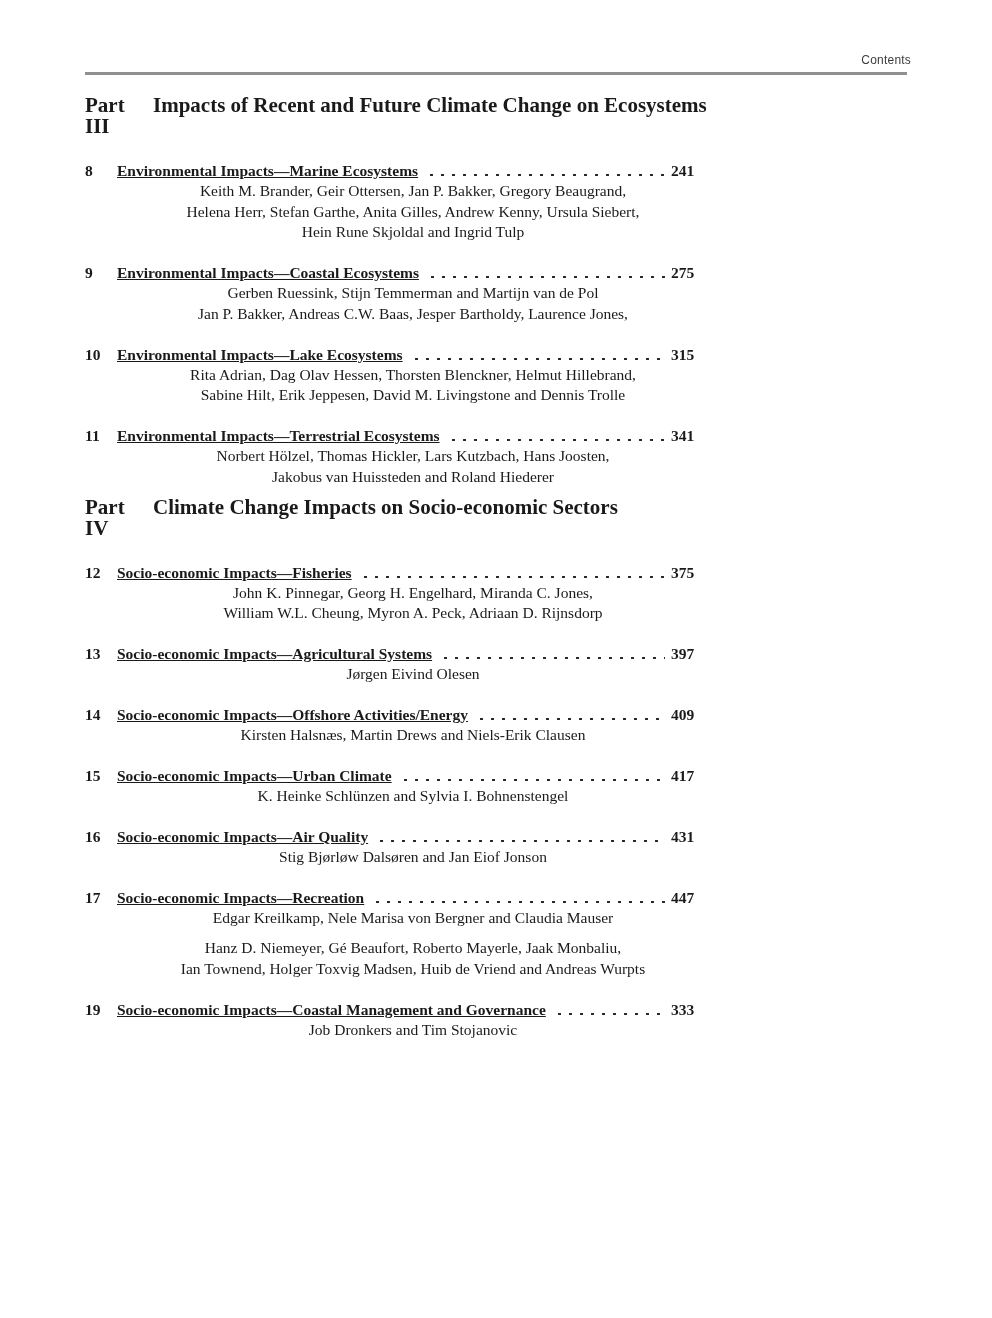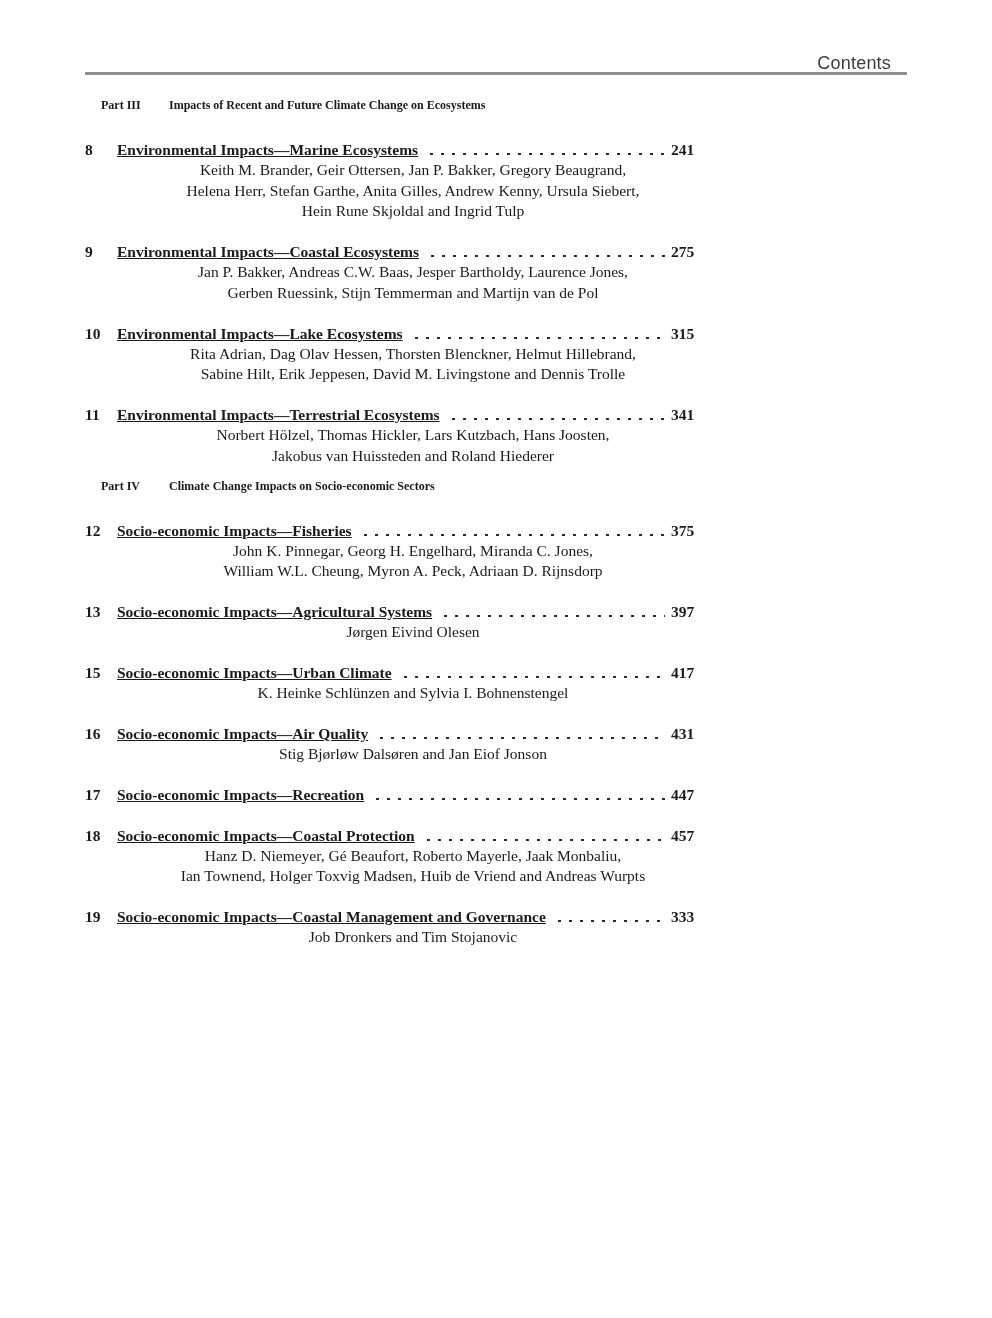--- a/index.html
+++ b/index.html
@@ -9,25 +9,25 @@
     height: 1318px;
     margin: 0 auto;
     background: #ffffff;
     font-family: "Liberation Serif", "DejaVu Serif", serif;
     color: #1a1a1a;
     overflow: hidden;
   }
   .running-header {
     position: absolute;
     top: 53px;
-    left: 69px;
+    left: 89px;
     width: 822px;
     text-align: right;
     font-family: "Liberation Sans", "DejaVu Sans", sans-serif;
-    font-size: 18px;
+    font-size: 12px;
     color: #3c3c3c;
     letter-spacing: 0.2px;
   }
   .header-rule {
     position: absolute;
     top: 72px;
     left: 85px;
     width: 822px;
     height: 3px;
     background: #8f8f8f;
@@ -35,24 +35,23 @@
   .toc {
     position: absolute;
     top: 95px;
     left: 85px;
     width: 624px;
   }
   .part + .part { margin-top: 7px; }
   .part-heading {
     display: flex;
     font-weight: bold;
-    font-size: 12px;
+    font-size: 21px;
     line-height: 21px;
     margin-bottom: 13px;
-    margin-left: 16px;
   }
   .part-label { flex: none; width: 68px; }
   .part-title { flex: 1; }
   .chapter { margin-bottom: 9.5px; }
   .chapter-row {
     display: flex;
     align-items: baseline;
     font-weight: bold;
     font-size: 15.5px;
     line-height: 21px;
@@ -110,22 +109,22 @@
   </div>
 
   <div class="chapter">
     <div class="chapter-row">
       <span class="chapter-number">9</span>
       <span class="chapter-title">Environmental Impacts—Coastal Ecosystems</span>
       <span class="dot-leader"></span>
       <span class="chapter-page">275</span>
     </div>
     <div class="author-lines">
+              <div class="author-line">Gerben Ruessink, Stijn Temmerman and Martijn van de Pol</div>
               <div class="author-line">Jan P. Bakker, Andreas C.W. Baas, Jesper Bartholdy, Laurence Jones,</div>
-              <div class="author-line">Gerben Ruessink, Stijn Temmerman and Martijn van de Pol</div>
             </div>
   </div>
 
   <div class="chapter">
     <div class="chapter-row">
       <span class="chapter-number">10</span>
       <span class="chapter-title">Environmental Impacts—Lake Ecosystems</span>
       <span class="dot-leader"></span>
       <span class="chapter-page">315</span>
     </div>
@@ -174,20 +173,31 @@
       <span class="chapter-number">13</span>
       <span class="chapter-title">Socio-economic Impacts—Agricultural Systems</span>
       <span class="dot-leader"></span>
       <span class="chapter-page">397</span>
     </div>
     <div class="author-lines">
               <div class="author-line">Jørgen Eivind Olesen</div>
             </div>
   </div>
 
+  <div class="chapter">
+    <div class="chapter-row">
+      <span class="chapter-number">14</span>
+      <span class="chapter-title">Socio-economic Impacts—Offshore Activities/Energy</span>
+      <span class="dot-leader"></span>
+      <span class="chapter-page">409</span>
+    </div>
+    <div class="author-lines">
+              <div class="author-line">Kirsten Halsnæs, Martin Drews and Niels-Erik Clausen</div>
+            </div>
+  </div>
 
   <div class="chapter">
     <div class="chapter-row">
       <span class="chapter-number">15</span>
       <span class="chapter-title">Socio-economic Impacts—Urban Climate</span>
       <span class="dot-leader"></span>
       <span class="chapter-page">417</span>
     </div>
     <div class="author-lines">
               <div class="author-line">K. Heinke Schlünzen and Sylvia I. Bohnenstengel</div>
@@ -206,29 +216,26 @@
             </div>
   </div>
 
   <div class="chapter">
     <div class="chapter-row">
       <span class="chapter-number">17</span>
       <span class="chapter-title">Socio-economic Impacts—Recreation</span>
       <span class="dot-leader"></span>
       <span class="chapter-page">447</span>
     </div>
-  </div>
-
-  <div class="chapter">
-    <div class="chapter-row">
-      <span class="chapter-number">18</span>
-      <span class="chapter-title">Socio-economic Impacts—Coastal Protection</span>
-      <span class="dot-leader"></span>
-      <span class="chapter-page">457</span>
-    </div>
+    <div class="author-lines">
+              <div class="author-line">Edgar Kreilkamp, Nele Marisa von Bergner and Claudia Mauser</div>
+            </div>
+  </div>
+
+  <div class="chapter">
     <div class="author-lines">
               <div class="author-line">Hanz D. Niemeyer, Gé Beaufort, Roberto Mayerle, Jaak Monbaliu,</div>
               <div class="author-line">Ian Townend, Holger Toxvig Madsen, Huib de Vriend and Andreas Wurpts</div>
             </div>
   </div>
 
   <div class="chapter">
     <div class="chapter-row">
       <span class="chapter-number">19</span>
       <span class="chapter-title">Socio-economic Impacts—Coastal Management and Governance</span>

